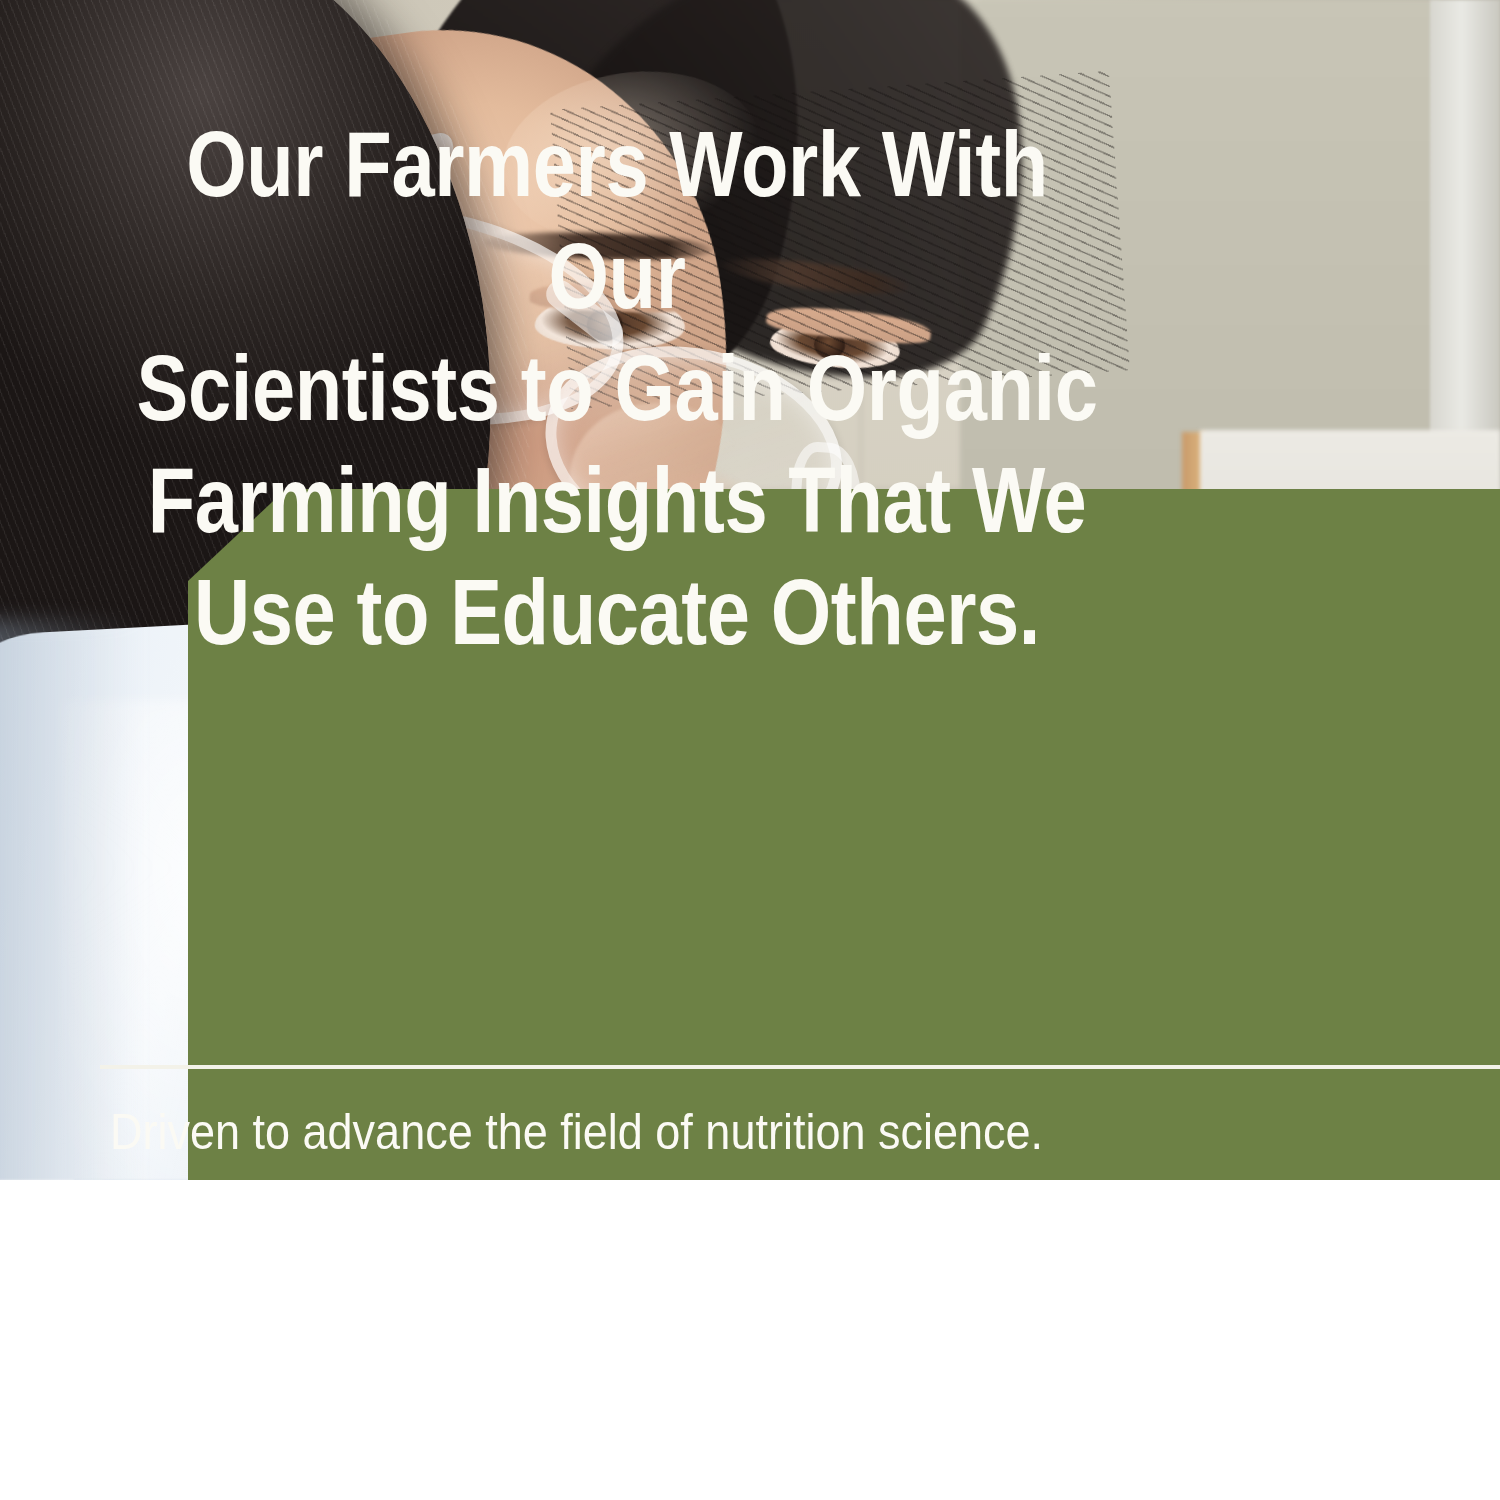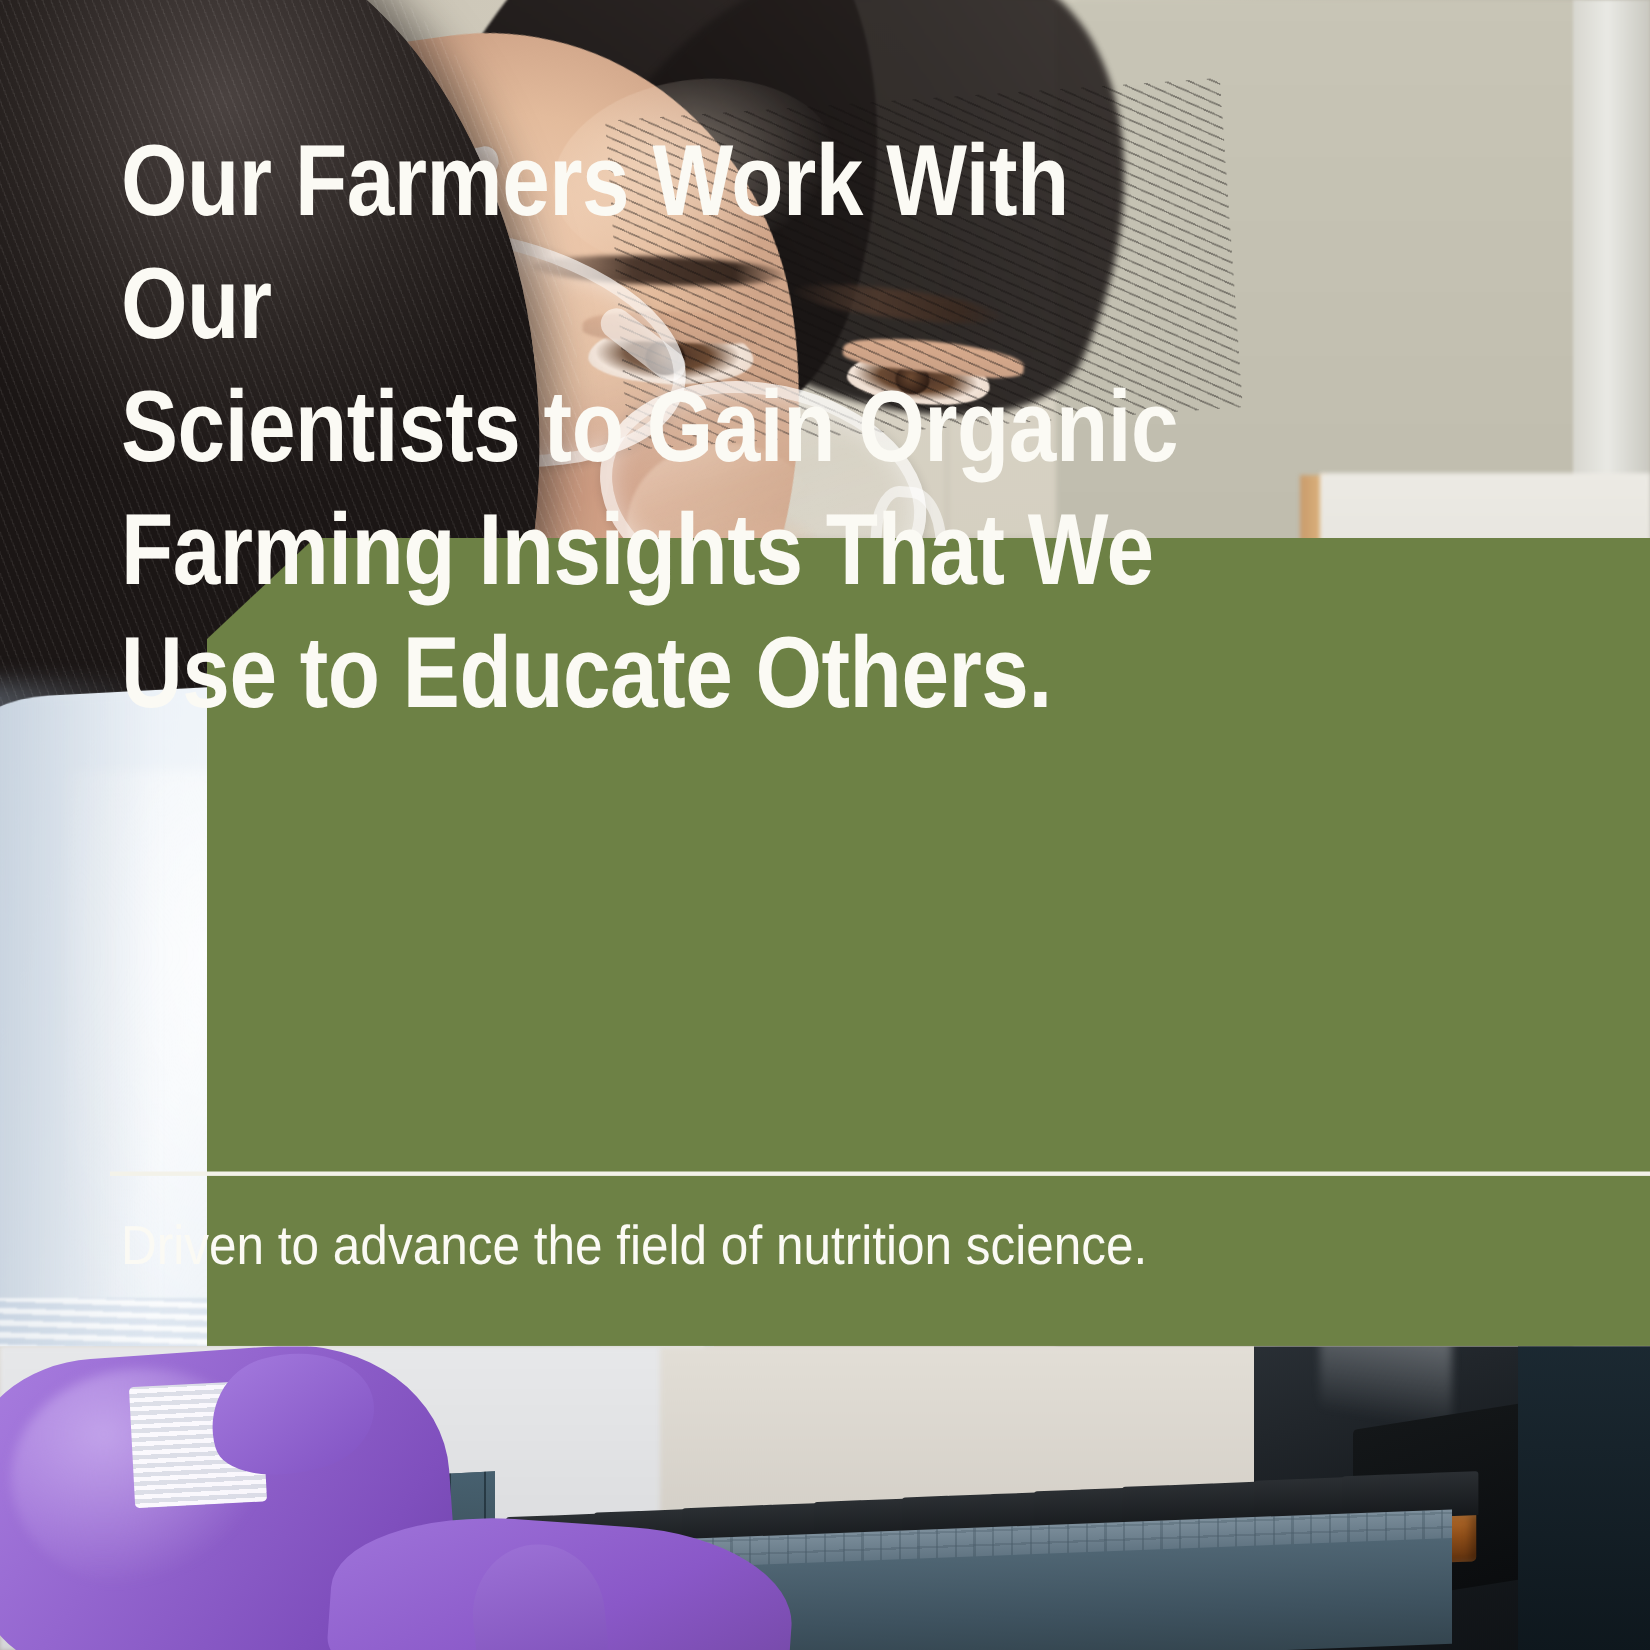--- a/index.html
+++ b/index.html
@@ -6,22 +6,23 @@
   html,body { width:1500px; height:1500px; background:#fff; }
 
   body {
     font-family:"Liberation Sans", sans-serif;
     -webkit-font-smoothing:antialiased;
   }
 
   #stage {
     position:relative;
     width:1500px;
-    height:1500px;
+    height:1180px;
     overflow:hidden;
+    text-align:center;
   }
 
   
   .photo {
     position:absolute;
     inset:0;
     background:#cfcabb;
     overflow:hidden;
   }
 

